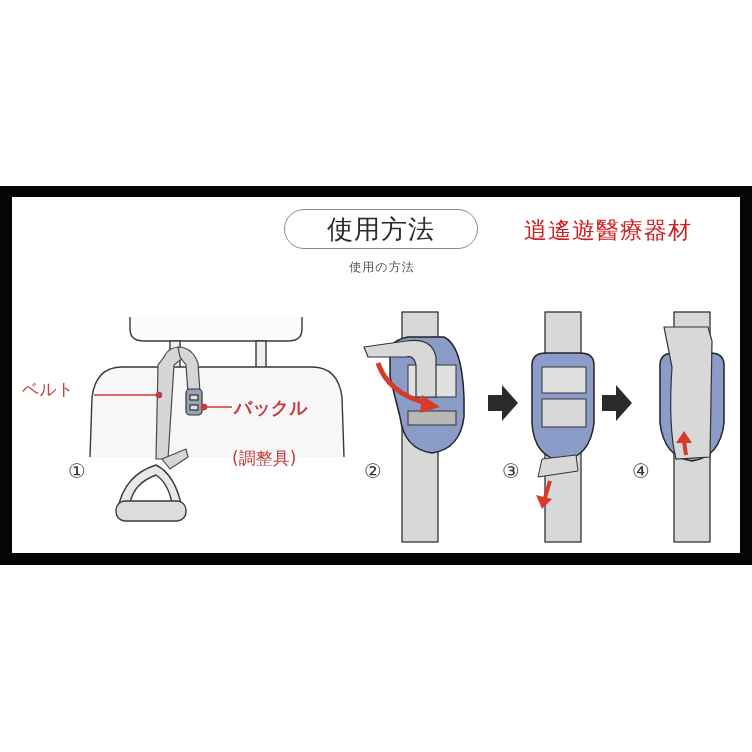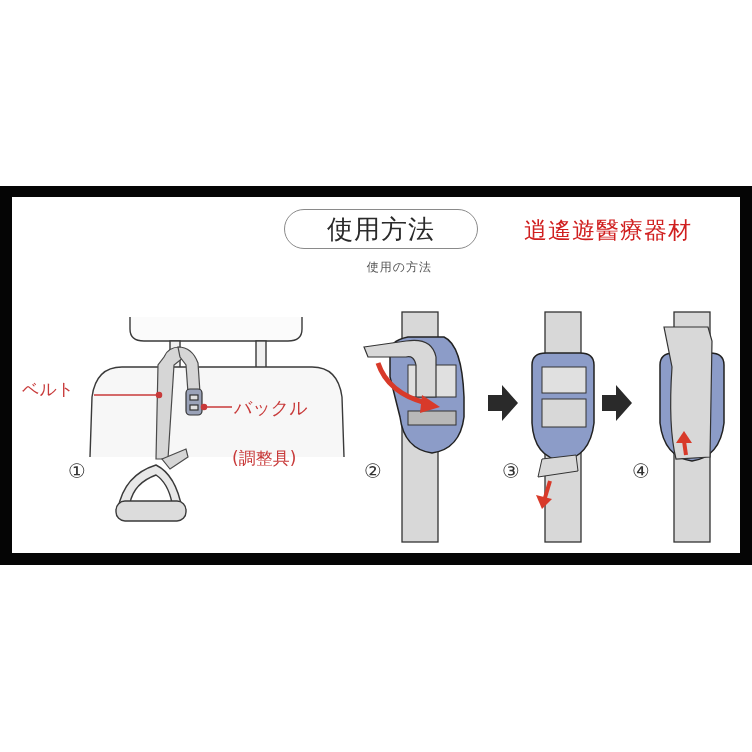--- a/index.html
+++ b/index.html
@@ -3,21 +3,21 @@
 <meta charset="utf-8">
 <style>
   html, body { margin:0; padding:0; }
   body { width:752px; height:752px; background:#ffffff; position:relative; overflow:hidden;
          font-family:"DejaVu Sans", sans-serif; }
   #frame { position:absolute; left:0; top:186px; width:752px; height:379px; background:#050505; }
   #canvas { position:absolute; left:12px; top:197px; width:728px; height:356px; background:#ffffff; overflow:hidden; }
   .abs { position:absolute; }
   #title-pill { left:272px; top:12px; width:194px; height:40px; border:1px solid #8a8a8a; border-radius:22px;
                 display:flex; align-items:center; justify-content:center; font-size:26px; color:#2a2a2a; letter-spacing:1px; box-sizing:border-box; }
-  #subtitle { left:320px; top:62px; width:100px; text-align:right; font-size:12px; color:#555; letter-spacing:1px; }
+  #subtitle { left:320px; top:62px; width:100px; text-align:center; font-size:12px; color:#555; letter-spacing:1px; }
   #brand { left:512px; top:18px; font-family:"DejaVu Serif", serif; font-size:23px; color:#d02020; letter-spacing:1px;text-align:right; }
   .lbl-red { color:#c83a3a; font-size:17px; }
   svg { position:absolute; left:0; top:0; }
 </style>
 </head>
 <body>
 
 <div id="frame"></div>
 <div id="canvas">
 
@@ -88,20 +88,20 @@
     <g>
       <rect x="662" y="115" width="36" height="230" fill="#d8d8d8" stroke="#333" stroke-width="1.3"></rect>
       <path d="M648,168 Q648,156 662,156 L698,156 Q712,156 712,168 L712,226 Q708,260 680,264 Q652,260 648,226 Z" fill="#8c9cc8" stroke="#222" stroke-width="1.5"></path>
       <path d="M652,130 L696,130 L700,144 L698,260 L664,262 Q656,230 660,170 Z" fill="#d8d8d8" stroke="#333" stroke-width="1.2"></path>
       <line x1="674" y1="258" x2="672" y2="244" stroke="#d83a2a" stroke-width="4"></line>
       <polygon points="664,246 672,234 680,246" fill="#d83a2a"></polygon>
     </g>
   </svg>
 
   <div class="abs lbl-red" style="left:10px;top:181px;">ベルト</div>
-  <div class="abs lbl-red" style="left:222px;top:199px;font-size:18px;">バックル</div>
+  <div class="abs lbl-red" style="left:222px;top:199px;font-size:18px;font-weight:bold;">バックル</div>
   <div class="abs lbl-red" style="left:220px;top:222px;font-size:17px;margin-top:28px;">(調整具)</div>
 
   <div class="abs" style="left:56px;top:262px;font-size:20px;color:#333;">①</div>
   <div class="abs" style="left:352px;top:262px;font-size:20px;color:#333;">②</div>
   <div class="abs" style="left:490px;top:262px;font-size:20px;color:#333;">③</div>
   <div class="abs" style="left:620px;top:262px;font-size:20px;color:#333;">④</div>
 </div>
 
 </body></html>

